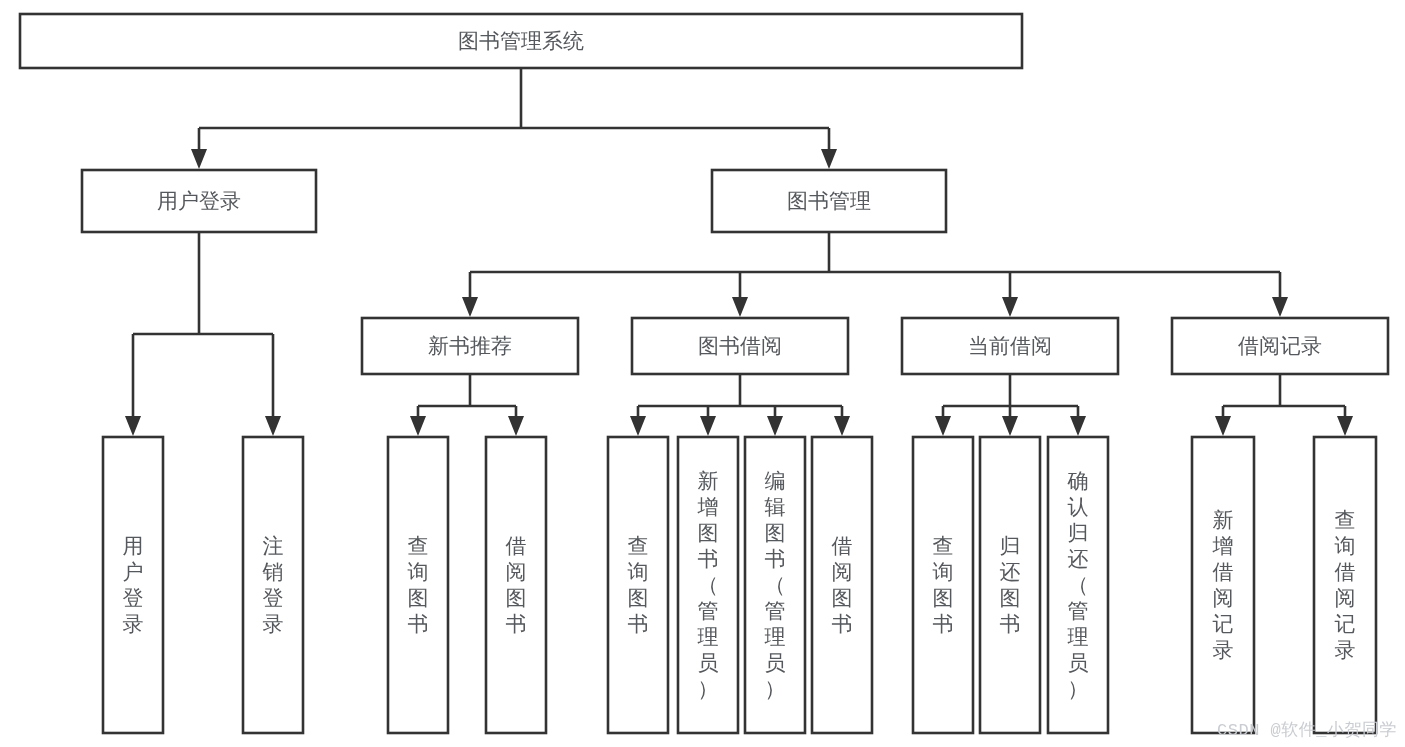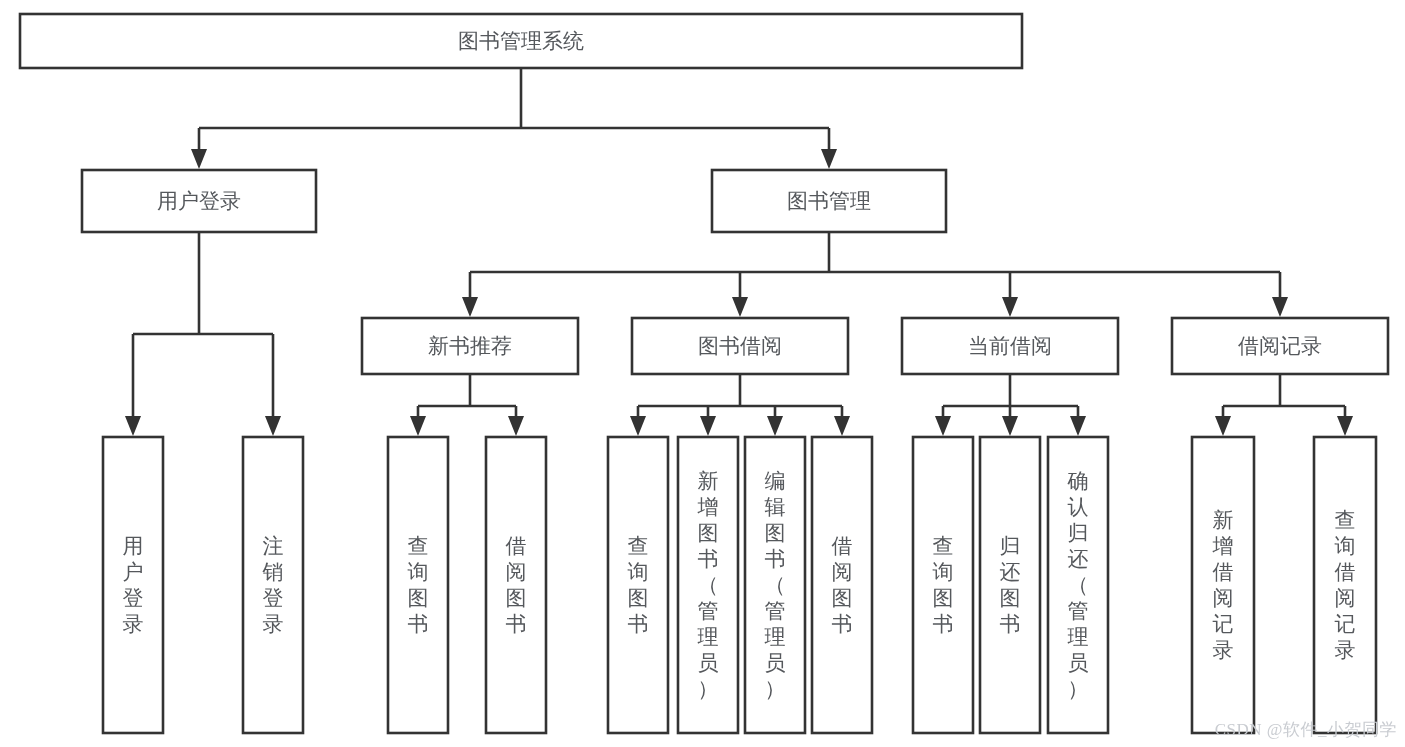--- a/index.html
+++ b/index.html
@@ -5,21 +5,21 @@
   html,body{margin:0;padding:0;background:#ffffff;}
   body{font-family:"Liberation Sans","DejaVu Sans",sans-serif;}
   #stage{position:relative;width:1405px;height:747px;background:#ffffff;overflow:hidden;}
   svg#tree{position:absolute;left:0;top:0;width:1405px;height:747px;}
   .node-rect{fill:#ffffff;stroke:#333333;stroke-width:2.6;}
   .conn{stroke:#333333;stroke-width:2.6;fill:none;}
   .arrow-head{fill:#333333;}
   .node-label{fill:#55585c;font-family:"Liberation Sans","DejaVu Sans",sans-serif;font-size:21px;text-anchor:middle;dominant-baseline:middle;}
   .node-label-v{fill:#55585c;font-family:"Liberation Sans","DejaVu Sans",sans-serif;font-size:21px;text-anchor:middle;}
   .watermark{position:absolute;right:8px;bottom:6px;color:#c9ccd1;font-size:17px;
-             font-family:Liberation Serif, serif;white-space:nowrap;letter-spacing:.5px;}
+             font-family:Liberation Mono, monospace;white-space:nowrap;letter-spacing:.5px;}
 </style>
 </head>
 <body>
 
 <div id="stage">
   <svg id="tree" viewBox="0 0 1405 747" xmlns="http://www.w3.org/2000/svg">
     <g id="connector-layer">
         <g>
           <path class="conn" d="M 521 68 L 521 128"></path>
           <path class="conn" d="M 199 128 L 829 128"></path>

